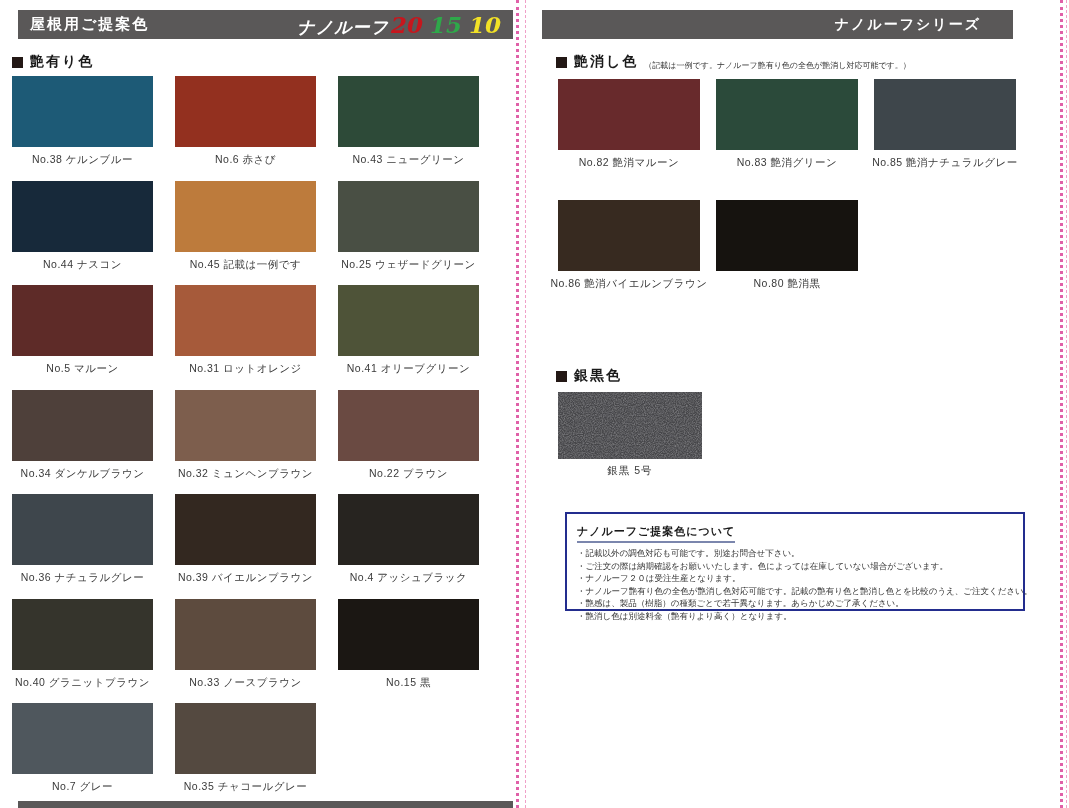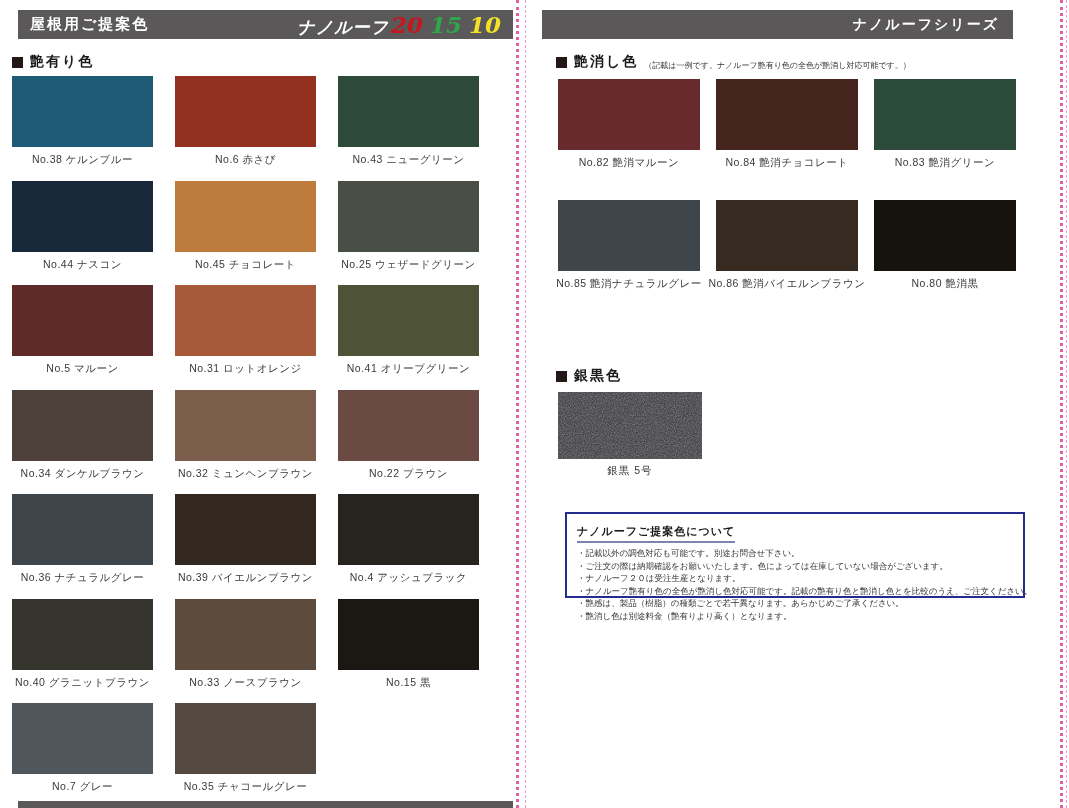--- a/index.html
+++ b/index.html
@@ -2,21 +2,21 @@
 <html><head>
 <meta charset="utf-8">
 <style>
   * { margin:0; padding:0; box-sizing:border-box; }
   html,body { width:1069px; height:808px; background:#ffffff; font-family:"Liberation Sans",sans-serif; }
   .page { position:relative; width:1069px; height:808px; background:#fff; overflow:hidden; }
 
   
   .hbar { position:absolute; top:10px; height:29px; display:flex; align-items:center; }
   .hbar-left { left:18px; width:495px; padding-left:12px; }
-  .hbar-right { left:542px; width:471px; justify-content:flex-end; padding-right:14px; }
+  .hbar-right { left:542px; width:471px; justify-content:flex-end; padding-right:32px; }
   .hbar-title { color:#fff; font-size:15px; font-weight:bold; letter-spacing:2px; }
   .hbar-series { color:#fff; font-size:14px; font-weight:bold; letter-spacing:2px; }
 
   .logo { position:absolute; right:12px; top:1px; display:flex; align-items:baseline;
           font-family:"DejaVu Serif",serif; font-style:italic; }
   .logo-kana { color:#fff; font-size:17px; font-weight:bold; letter-spacing:1px; }
   .logo-num { font-size:23px; font-weight:bold; margin-left:2px; letter-spacing:0; }
   .logo-num + .logo-num { margin-left:7px; }
 
   
@@ -35,21 +35,21 @@
   .cell { display:flex; flex-direction:column; align-items:center; }
   .chip { width:100%; height:71px; }
   .chip-label { margin-top:6px; font-size:10.5px; color:#3a3a3a; letter-spacing:0.5px; white-space:nowrap; }
 
   
   .silver-chip { position:absolute; left:558px; top:392px; width:144px; height:67px; }
   .silver-label { position:absolute; left:558px; top:464px; width:144px; text-align:center;
                   font-size:10.5px; color:#3a3a3a; letter-spacing:1px; }
 
   
-  .info-box { position:absolute; left:565px; top:512px; width:460px; height:86px;
+  .info-box { position:absolute; left:565px; top:512px; width:460px; height:99px;
               border:2px solid #232d8e; background:#fff; padding:7px 10px 0 10px; }
   .info-title { display:inline-block; font-size:11px; font-weight:bold; color:#1a1a1a;
                 letter-spacing:1px; border-bottom:2px solid #7b86ad; padding-bottom:2px; }
   .info-bullets { margin-top:4px; }
   .info-bullets div { font-size:8.5px; line-height:12.5px; color:#333; white-space:nowrap; }
 
   .bottom-bar { position:absolute; left:18px; top:801px; width:495px; height:7px; background:#5a5858; }
 </style>
 </head>
 <body>
@@ -90,21 +90,21 @@
       <div class="cell">
         <div class="chip" style="background: rgb(45, 74, 56);"></div>
         <div class="chip-label">No.43 ニューグリーン</div>
       </div>
       <div class="cell">
         <div class="chip" style="background: rgb(23, 41, 58);"></div>
         <div class="chip-label">No.44 ナスコン</div>
       </div>
       <div class="cell">
         <div class="chip" style="background: rgb(189, 123, 60);"></div>
-        <div class="chip-label">No.45 チョコレート</div>
+        <div class="chip-label">No.45 記載は一例です</div>
       </div>
       <div class="cell">
         <div class="chip" style="background: rgb(73, 79, 68);"></div>
         <div class="chip-label">No.25 ウェザードグリーン</div>
       </div>
       <div class="cell">
         <div class="chip" style="background: rgb(94, 43, 40);"></div>
         <div class="chip-label">No.5 マルーン</div>
       </div>
       <div class="cell">
@@ -163,24 +163,20 @@
 
   <div class="sec-head" style="left:556px; top:53px;">
     <span class="sec-square"></span>
     <span class="sec-title">艶消し色</span>
     <span class="sec-note">（記載は一例です。ナノルーフ艶有り色の全色が艶消し対応可能です。）</span>
   </div>
   <div class="grid grid-right" id="matte-grid">
       <div class="cell">
         <div class="chip" style="background: rgb(104, 42, 44);"></div>
         <div class="chip-label">No.82  艶消マルーン</div>
-      </div>
-      <div class="cell">
-        <div class="chip" style="background: rgb(70, 36, 30);"></div>
-        <div class="chip-label">No.84  艶消チョコレート</div>
       </div>
       <div class="cell">
         <div class="chip" style="background: rgb(43, 74, 58);"></div>
         <div class="chip-label">No.83  艶消グリーン</div>
       </div>
       <div class="cell">
         <div class="chip" style="background: rgb(62, 70, 75);"></div>
         <div class="chip-label">No.85  艶消ナチュラルグレー</div>
       </div>
       <div class="cell">

